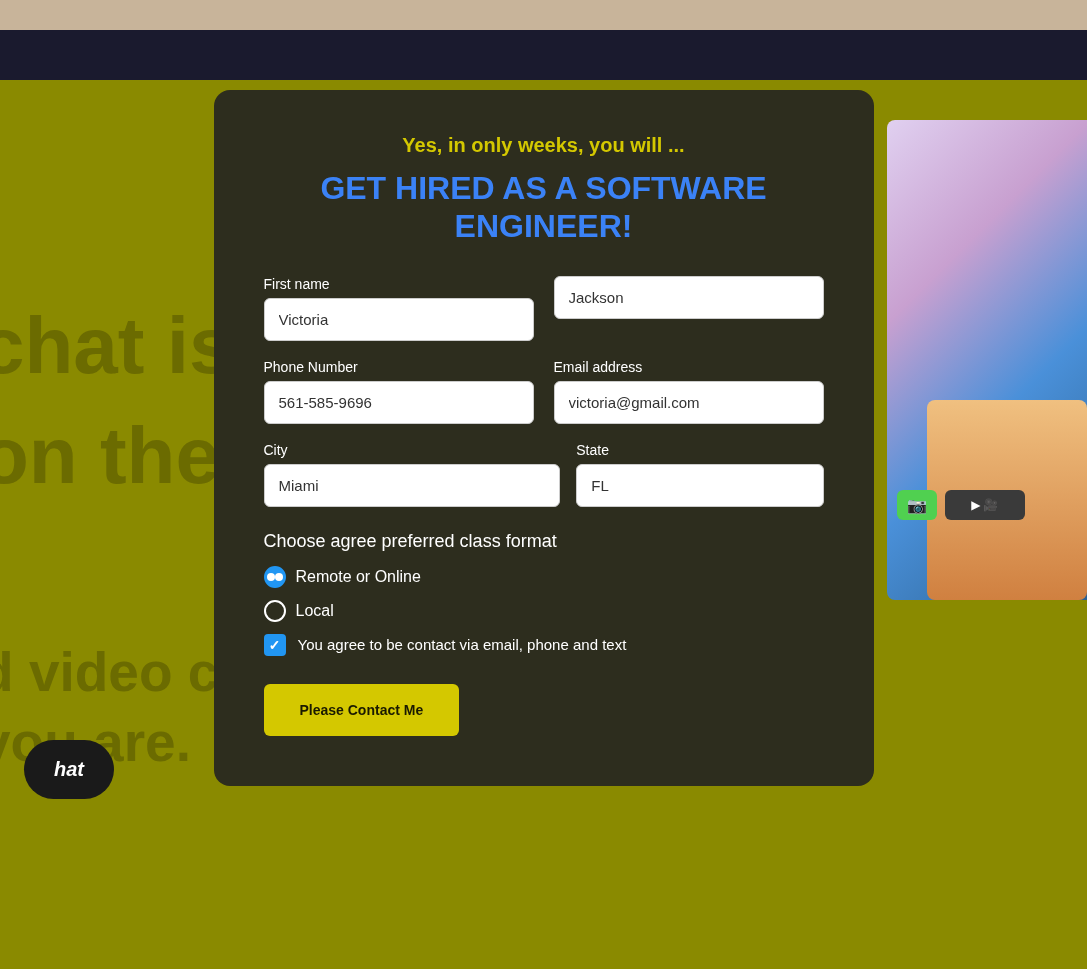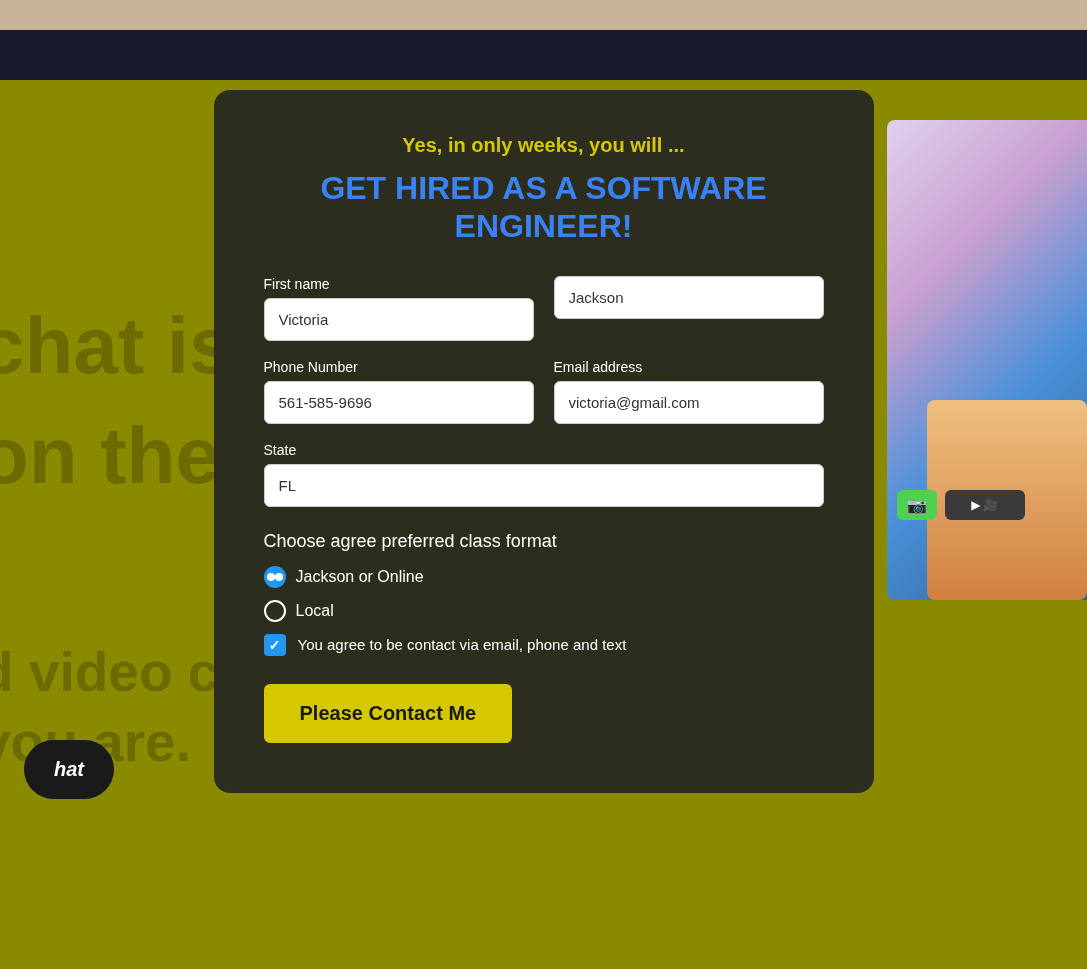--- a/index.html
+++ b/index.html
@@ -327,21 +327,21 @@
       font-size: 15px;
     }
 
     
     .submit-btn {
       background-color: #d4c800;
       color: #1a1a00;
       border: none;
       border-radius: 6px;
       padding: 18px 36px;
-      font-size: 20px;
+      font-size: 14px;
       font-weight: bold;
       cursor: pointer;
       display: inline-block;
     }
   </style>
 </head>
 <body>
 
 <div class="top-bar"></div>
 
@@ -393,35 +393,39 @@
           <input class="form-input" type="text" value="561-585-9696" style="">
         </div>
         <div class="form-group">
           <label class="form-label">Email address</label>
           <input class="form-input" type="email" value="victoria@gmail.com" style="">
         </div>
       </div>
 
       
       <div class="location-row">
+        <div class="location-group city">
+          <label class="form-label">City</label>
+          <input class="form-input" type="text" value="Miami" style="">
+        </div>
         <div class="location-group state">
           <label class="form-label">State</label>
           <input class="form-input" type="text" value="FL" style="">
         </div>
       </div>
 
       
       <div class="class-format-label">Choose agree preferred class format</div>
 
       
       <div class="radio-option">
         <div class="radio-circle selected">
           <div style="width:8px;height:8px;border-radius:50%;background:white;"></div>
         </div>
-        <span class="radio-label">Jackson or Online</span>
+        <span class="radio-label">Remote or Online</span>
       </div>
 
       
       <div class="radio-option">
         <div class="radio-circle"></div>
         <span class="radio-label">Local</span>
       </div>
 
       
       <div class="checkbox-row">

